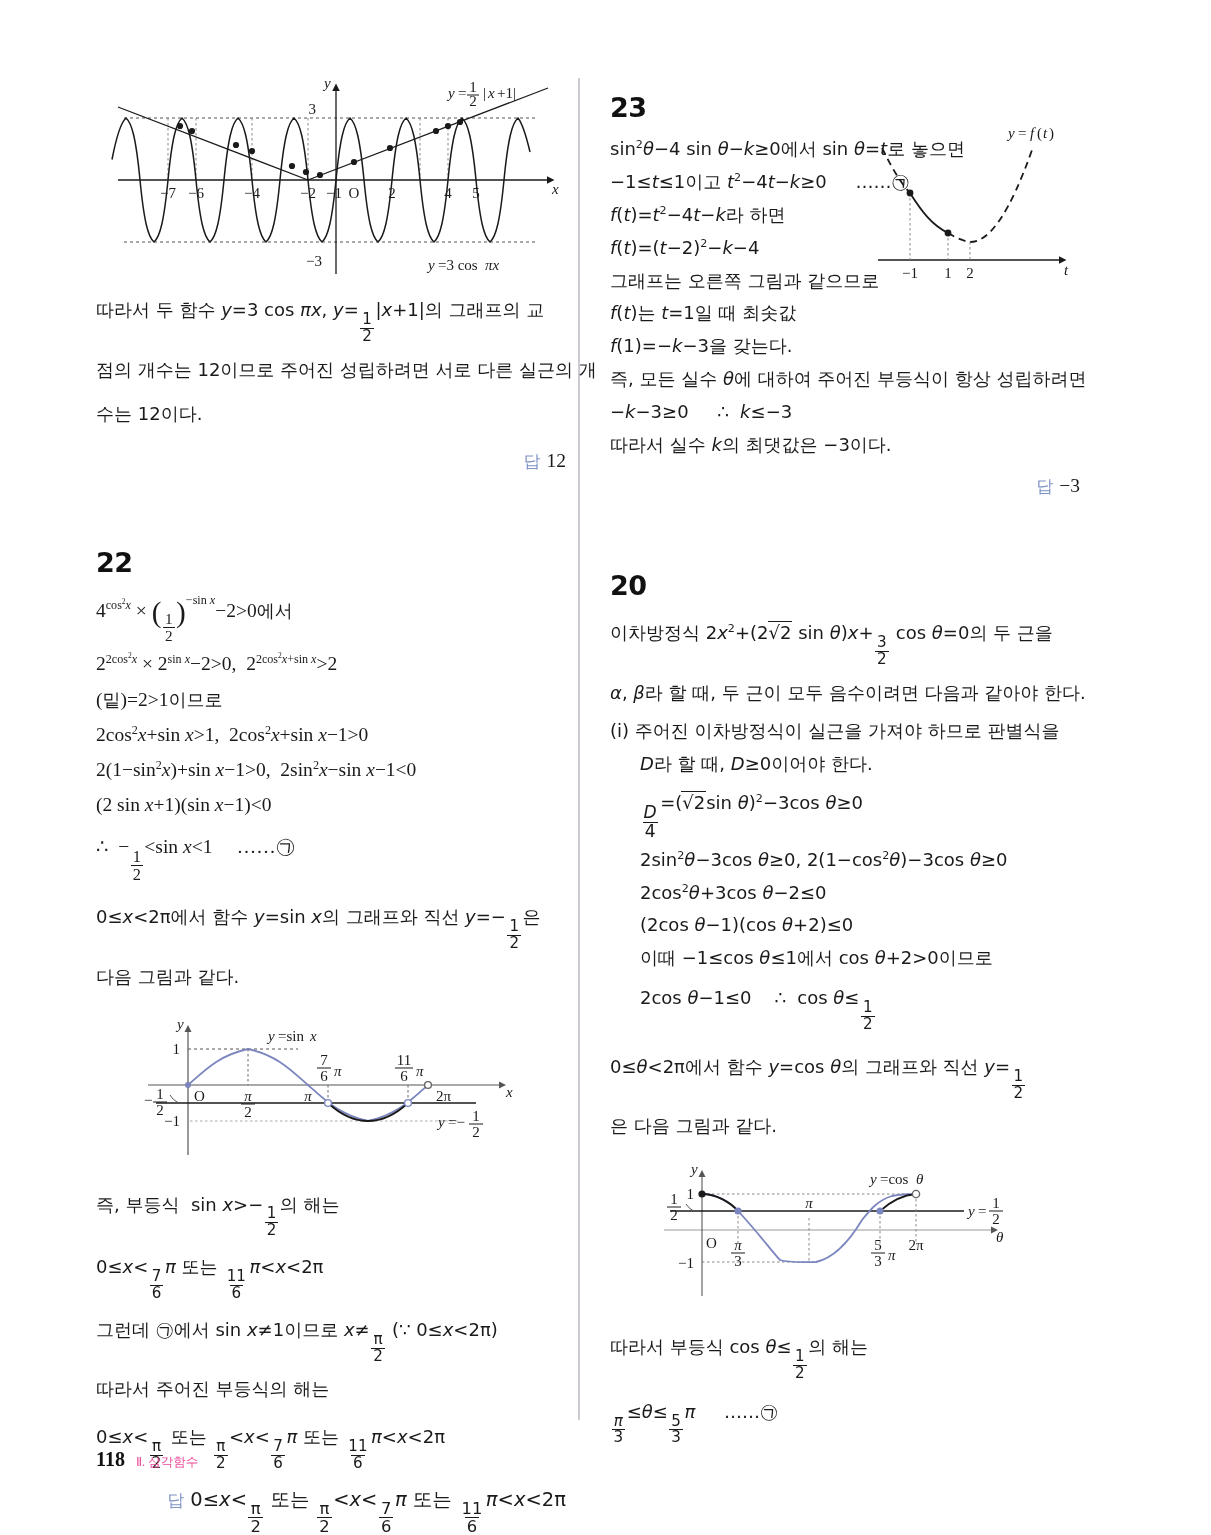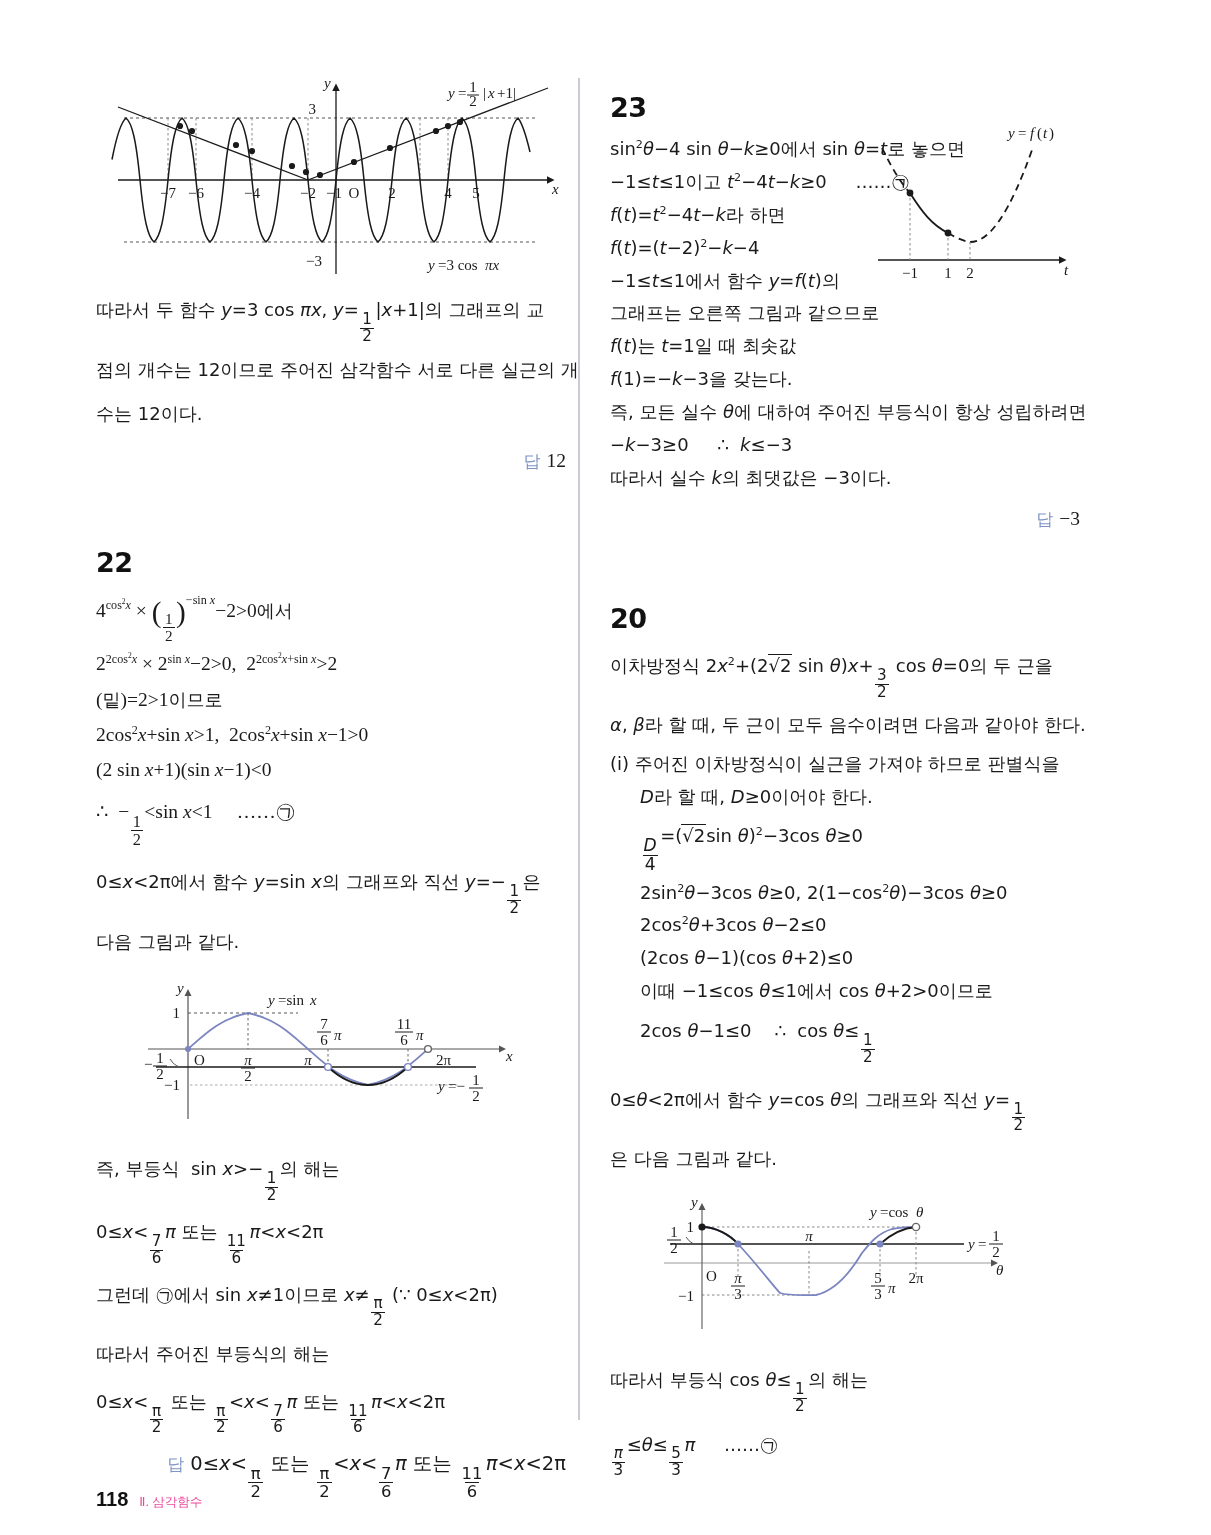--- a/index.html
+++ b/index.html
@@ -81,22 +81,21 @@
     font-size: 17px;
     color: #7f93c4;
     margin-right: 6px;
   }
 
   
   .footer {
     position: absolute;
     left: 96px; top: 1448px;
     display: flex; align-items: baseline; gap: 11px;
-    font-family: Liberation Sans, sans-serif;
-    margin-top: 40px;
+    font-family: Liberation Serif, serif;
   }
   .footer .pg { font-size: 20px; font-weight: bold; color: #111; }
   .footer .ch { font-size: 12.5px; color: #ec4899; }
 
   
   .fig { position: relative; }
   svg { display: block; overflow: visible; }
   .gt { font-family: "Liberation Serif", serif; font-size: 15px; fill: #1a1a1a; }
   .gt-i { font-family: "Liberation Serif", serif; font-style: italic; font-size: 15px; fill: #1a1a1a; }
 </style>
@@ -212,21 +211,21 @@
       </svg>
     </div>
 
     <div style="margin-top:6px;">
       <p class="line tall ko">
         따라서 두 함수 <span class="mi">y</span>=3 cos <span class="mi">πx</span>, <span class="mi">y</span>=<span class="frac">
             <span class="num">1</span>
             <span class="den">2</span>
           </span>|<span class="mi">x</span>+1|의 그래프의 교
       </p>
-      <p class="line tall ko">점의 개수는 12이므로 주어진 삼각함수 서로 다른 실근의 개</p>
+      <p class="line tall ko">점의 개수는 12이므로 주어진 성립하려면 서로 다른 실근의 개</p>
       <p class="line tall ko">수는 12이다.</p>
       <div class="answer-row">
         <span class="dap">답</span><span>12</span>
       </div>
     </div>
 
     <div style="margin-top:74px;">
       <p class="prob-num">22</p>
 
       <p class="line" style="">
@@ -234,20 +233,23 @@
             <span class="num">1</span>
             <span class="den">2</span>
           </span><span style="font-size:1.5em;vertical-align:-0.18em;">)</span><sup class="e" style="vertical-align:1.05em;">−sin <span class="mi">x</span></sup>−2&gt;0<span class="ko">에서</span>
       </p>
       <p class="line">
         2<sup class="e">2cos<sup class="e">2</sup><span class="mi">x</span></sup> × 2<sup class="e">sin <span class="mi">x</span></sup>−2&gt;0, &nbsp;2<sup class="e">2cos<sup class="e">2</sup><span class="mi">x</span>+sin <span class="mi">x</span></sup>&gt;2
       </p>
       <p class="line">(<span class="ko">밑</span>)=2&gt;1<span class="ko">이므로</span></p>
       <p class="line">
         2cos<sup class="e">2</sup><span class="mi">x</span>+sin <span class="mi">x</span>&gt;1, &nbsp;2cos<sup class="e">2</sup><span class="mi">x</span>+sin <span class="mi">x</span>−1&gt;0
+      </p>
+      <p class="line">
+        2(1−sin<sup class="e">2</sup><span class="mi">x</span>)+sin <span class="mi">x</span>−1&gt;0, &nbsp;2sin<sup class="e">2</sup><span class="mi">x</span>−sin <span class="mi">x</span>−1&lt;0
       </p>
       <p class="line">
         (2 sin <span class="mi">x</span>+1)(sin <span class="mi">x</span>−1)&lt;0
       </p>
       <p class="line tall" style="margin-top:6px;">
         ∴ &nbsp;−<span class="frac">
             <span class="num">1</span>
             <span class="den">2</span>
           </span>&lt;sin <span class="mi">x</span>&lt;1 &nbsp;&nbsp;&nbsp;&nbsp;……㉠
       </p>
@@ -447,23 +449,20 @@
       </p>
       <p class="line ko">
         −1≤<span class="mi">t</span>≤1이고 <span class="mi">t</span><sup class="e">2</sup>−4<span class="mi">t</span>−<span class="mi">k</span>≥0 &nbsp;&nbsp;&nbsp;&nbsp;……㉠
       </p>
       <p class="line ko">
         <span class="mi">f</span>(<span class="mi">t</span>)=<span class="mi">t</span><sup class="e">2</sup>−4<span class="mi">t</span>−<span class="mi">k</span>라 하면
       </p>
       <p class="line ko">
         <span class="mi">f</span>(<span class="mi">t</span>)=(<span class="mi">t</span>−2)<sup class="e">2</sup>−<span class="mi">k</span>−4
       </p>
-      <p class="line ko">
-        −1≤<span class="mi">t</span>≤1에서 함수 <span class="mi">y</span>=<span class="mi">f</span>(<span class="mi">t</span>)의
-      </p>
       <p class="line ko">그래프는 오른쪽 그림과 같으므로</p>
       <p class="line ko">
         <span class="mi">f</span>(<span class="mi">t</span>)는 <span class="mi">t</span>=1일 때 최솟값
       </p>
       <p class="line ko">
         <span class="mi">f</span>(1)=−<span class="mi">k</span>−3을 갖는다.
       </p>
       <p class="line ko">
         즉, 모든 실수 <span class="mi">θ</span>에 대하여 주어진 부등식이 항상 성립하려면
       </p>

